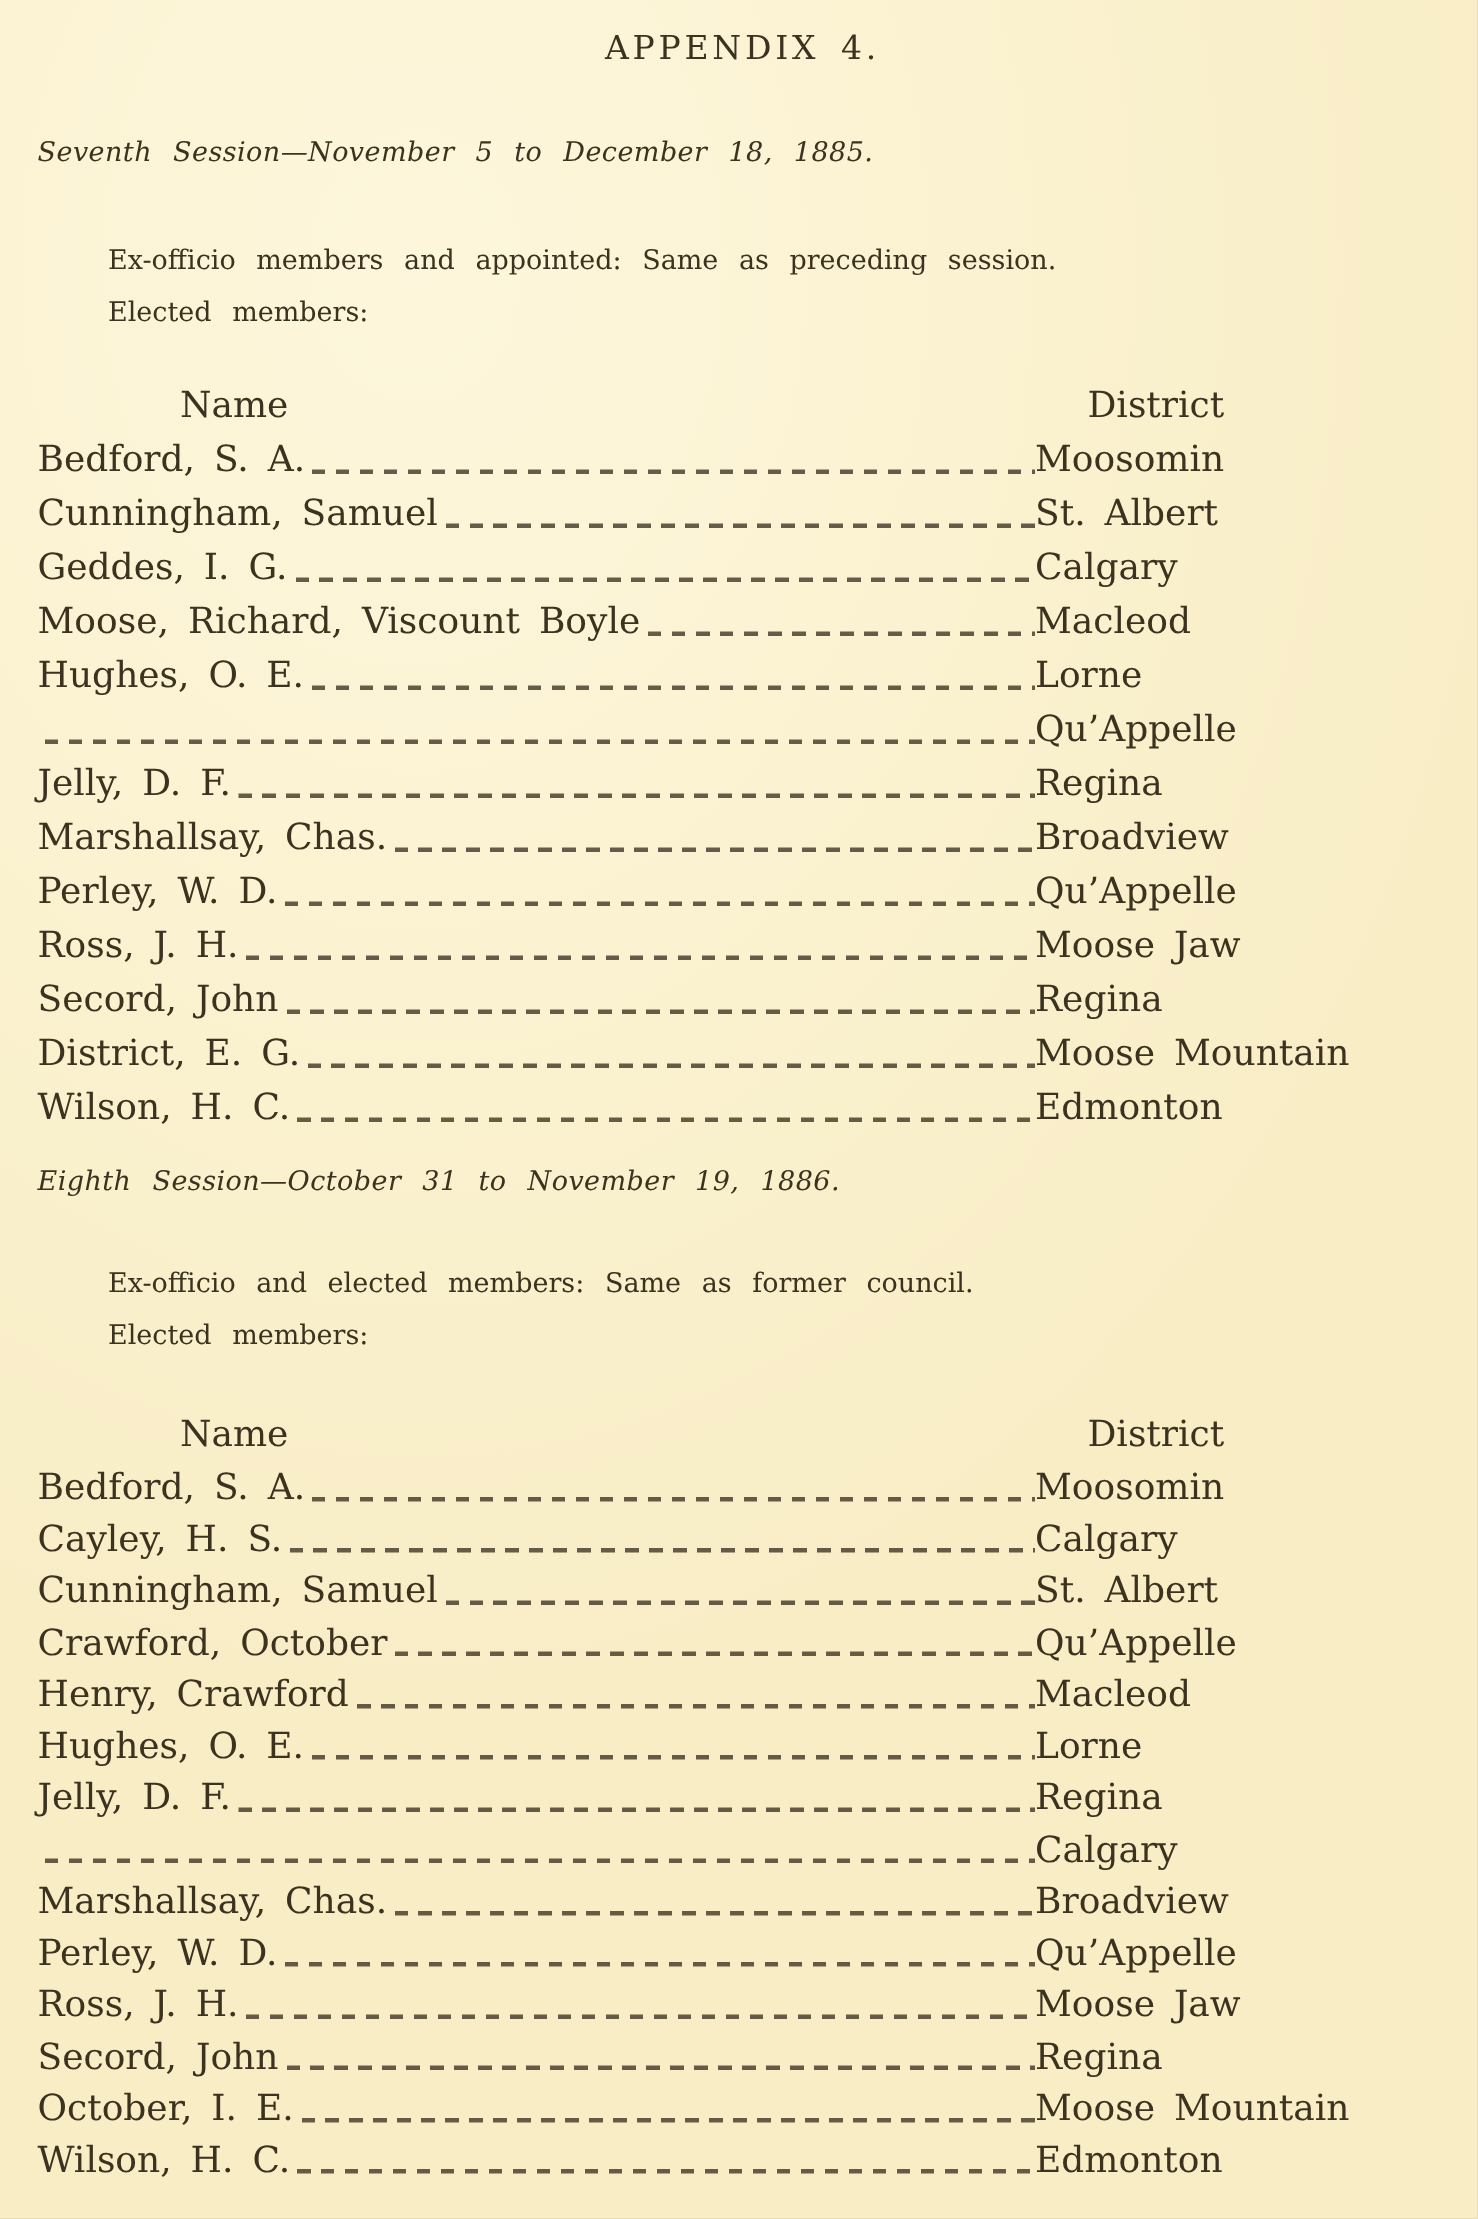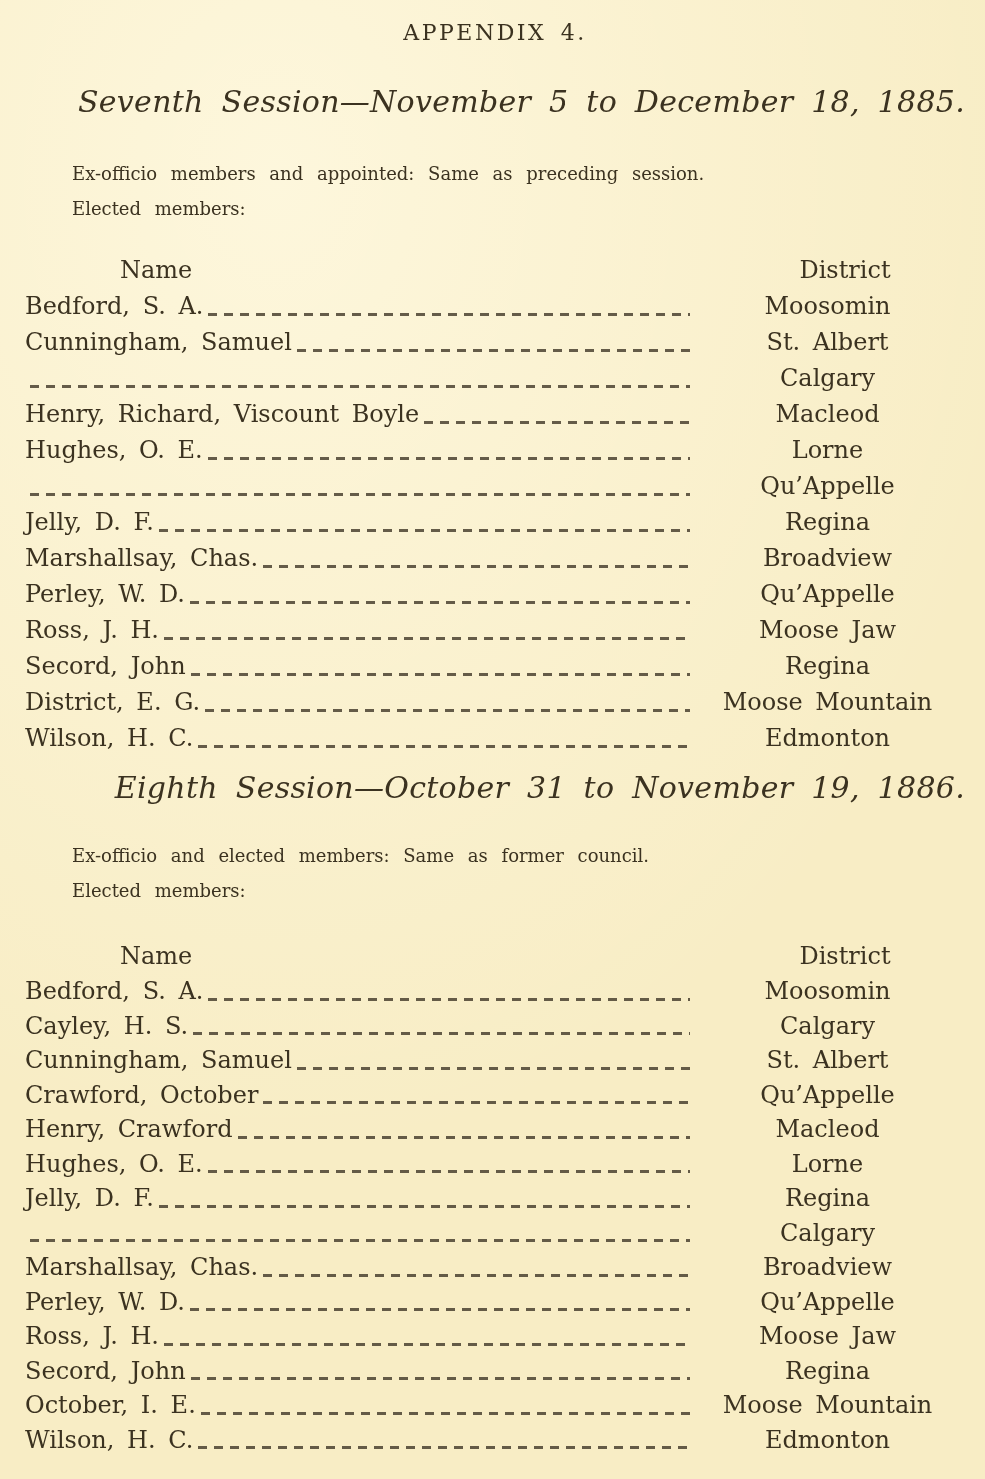--- a/index.html
+++ b/index.html
@@ -23,41 +23,41 @@
 
   .appendix-title {
     text-align: center;
     font-size: 22px;
     line-height: 30px;
     letter-spacing: 2.5px;
     word-spacing: 5px;
   }
 
   .session-heading {
-    text-align: right;
+    text-align: left;
     font-style: italic;
-    font-size: 30px;
+    font-size: 18px;
     line-height: 36px;
     word-spacing: 8px;
     letter-spacing: 0.3px;
   }
   .session-1 .session-heading { margin-top: 36px; }
   .session-2 .session-heading { margin-top: 14px; }
 
   .intro {
     margin-left: 47px;
     font-size: 18px;
     line-height: 35px;
     word-spacing: 8px;
   }
   .session-1 .intro { margin-top: 36px; }
   .session-2 .intro { margin-top: 32px; }
   .intro-line { white-space: nowrap; }
 
-  .member-table { font-size: 24px; text-align: center; }
+  .member-table { font-size: 24px; }
   .session-1 .member-table { margin-top: 26px; }
   .session-2 .member-table { margin-top: 30px; }
 
   .trow {
     display: flex;
     align-items: baseline;
     height: 36px;
     line-height: 36px;
   }
   .session-2 .member-rows .trow {
@@ -125,26 +125,27 @@
             <span class="district-cell">Moosomin</span>
           </div>
 
           <div class="trow">
             <span class="member-name">Cunningham, Samuel</span>
             <span class="leader"></span>
             <span class="district-cell">St. Albert</span>
           </div>
 
           <div class="trow">
+            <span class="member-name">Geddes, I. G.</span>
             <span class="leader"></span>
             <span class="district-cell">Calgary</span>
           </div>
 
           <div class="trow">
-            <span class="member-name">Henry, Richard, Viscount Boyle</span>
+            <span class="member-name">Moose, Richard, Viscount Boyle</span>
             <span class="leader"></span>
             <span class="district-cell">Macleod</span>
           </div>
 
           <div class="trow">
             <span class="member-name">Hughes, O. E.</span>
             <span class="leader"></span>
             <span class="district-cell">Lorne</span>
           </div>
 

